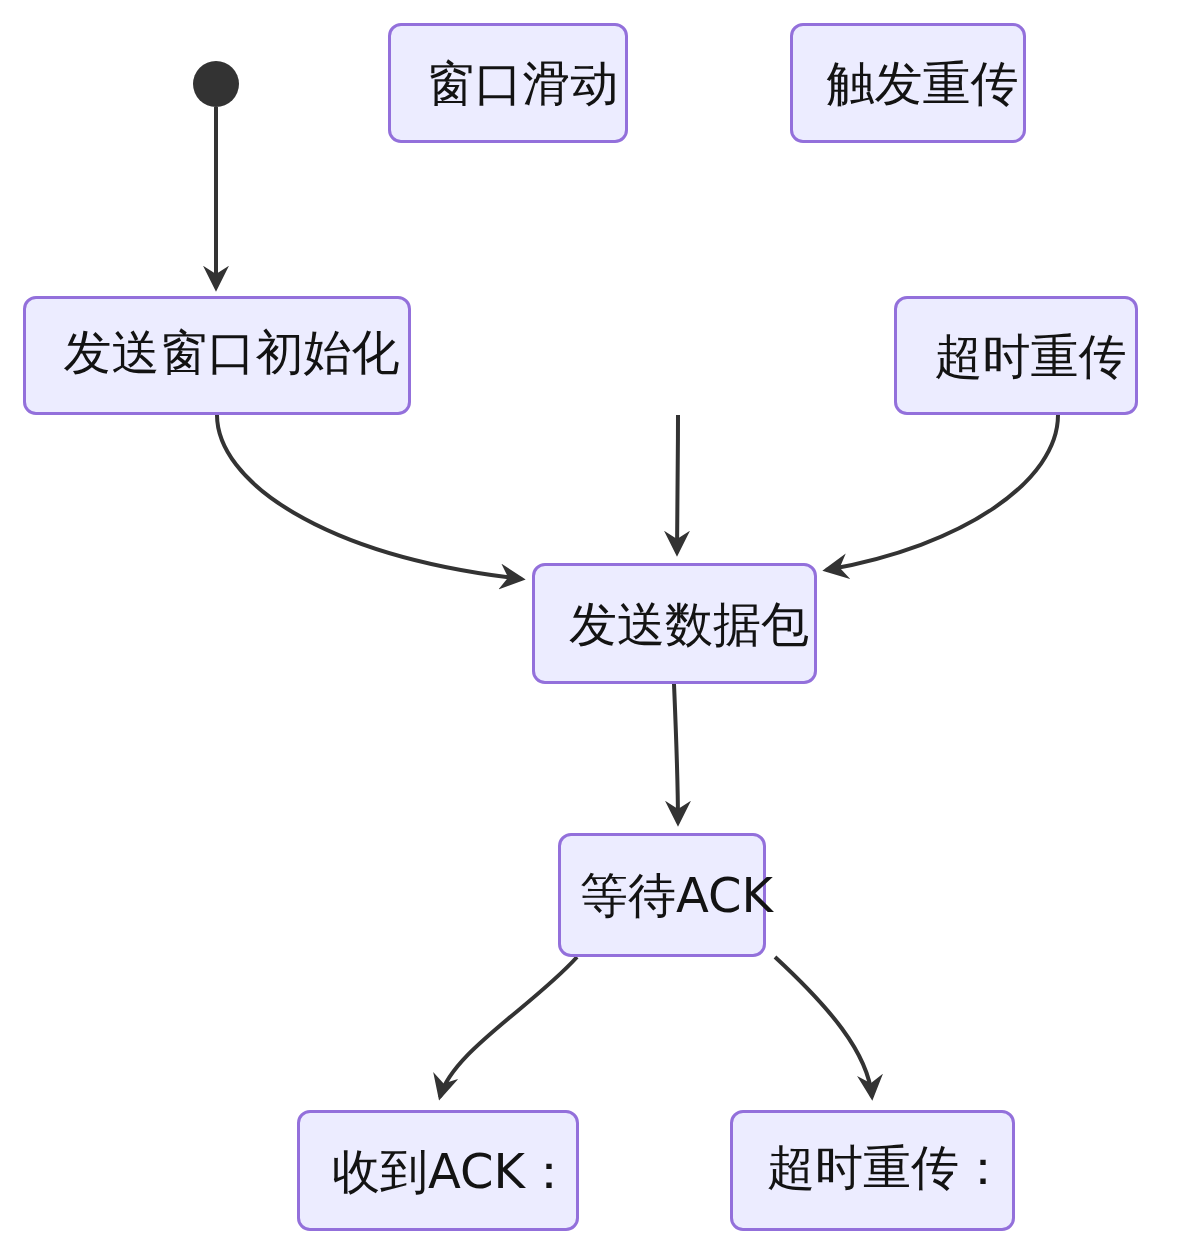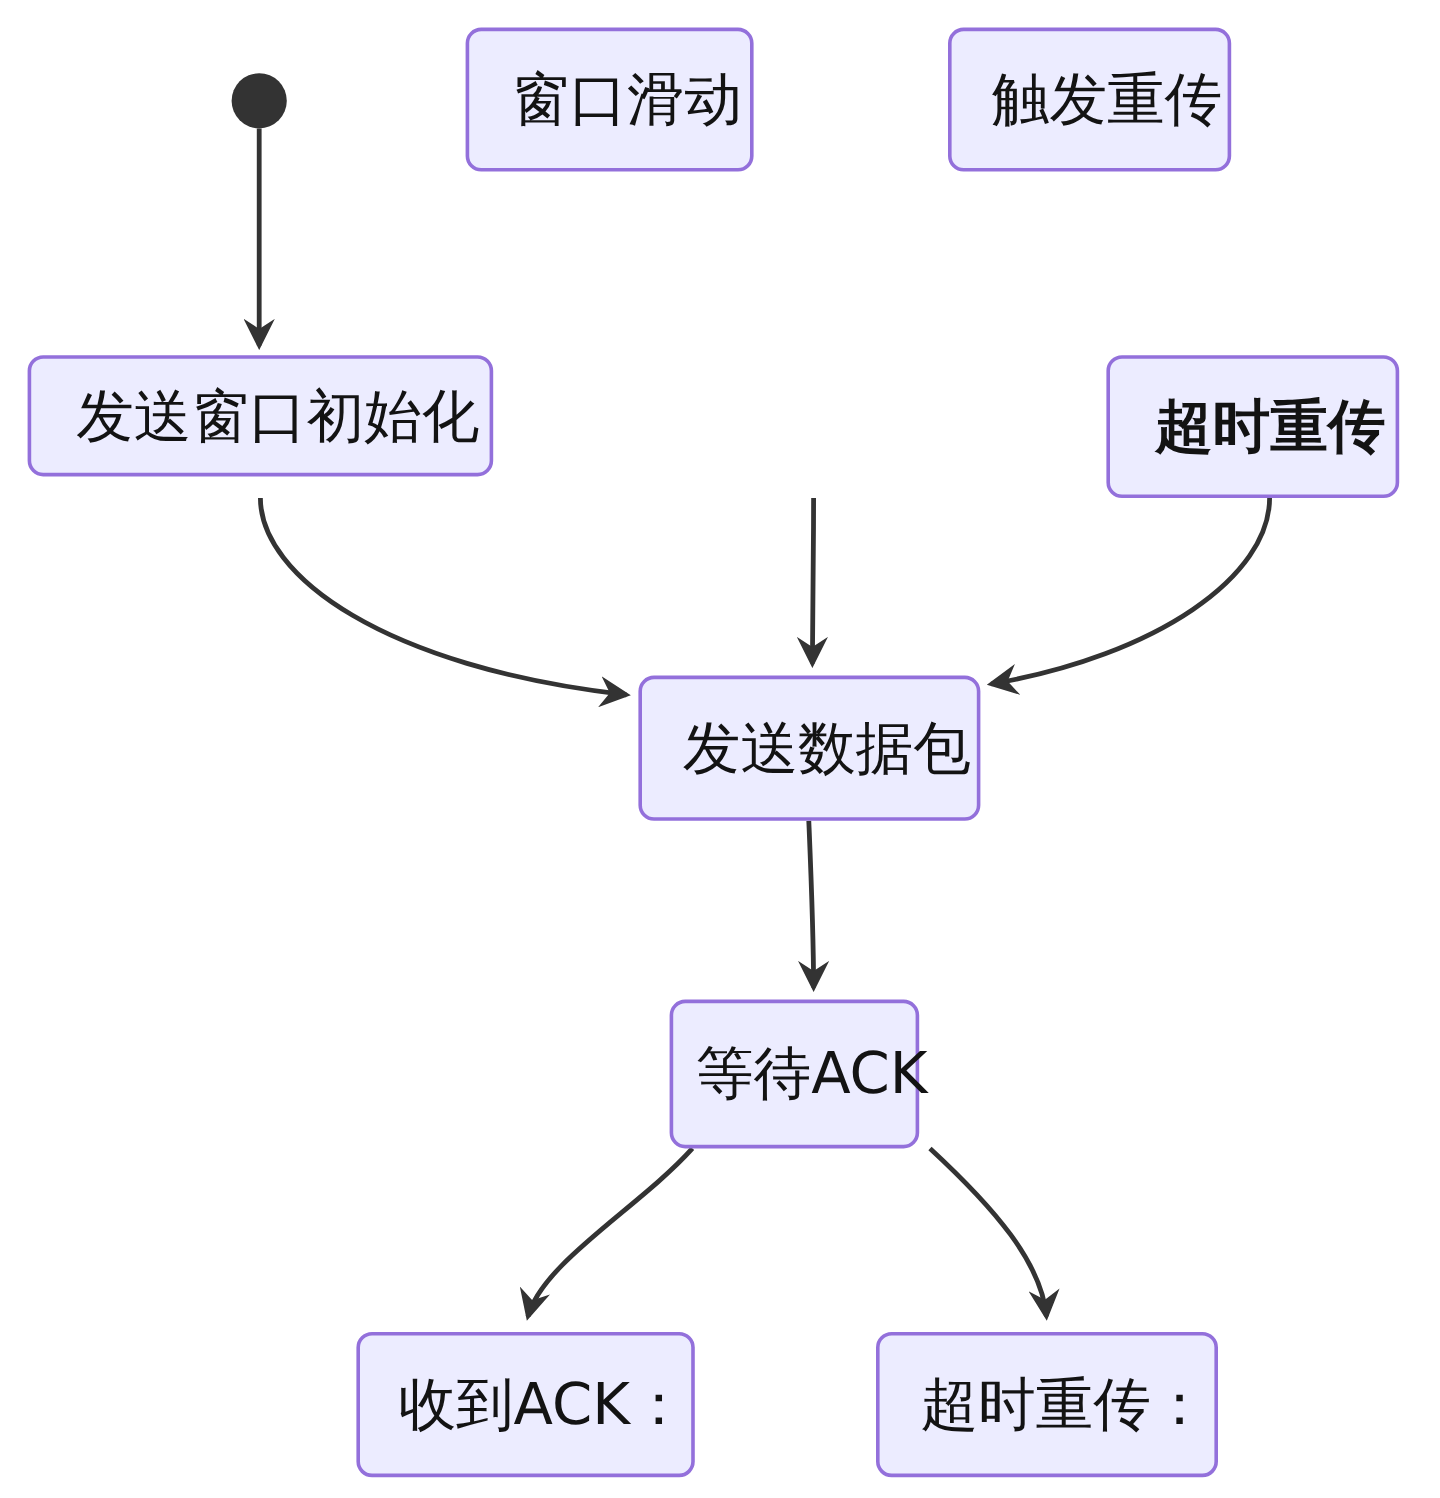--- a/index.html
+++ b/index.html
@@ -40,27 +40,27 @@
   .start-dot {
     position: absolute;
     width: 46px;
     height: 46px;
     border-radius: 50%;
     background: #333333;
   }
   
   #n-window-slide            { left: 388px; top: 23px;   width: 240px; height: 120px; }
   #n-trigger-retransmit      { left: 790px; top: 23px;   width: 236px; height: 120px; }
-  #n-send-window-init        { left: 23px;  top: 296px;  width: 388px; height: 101px; }
+  #n-send-window-init        { left: 23px;  top: 296px;  width: 388px; height: 119px; font-family: Liberation Mono, monospace; }
   #n-receive-ack             { left: 559px; top: 296px;  width: 233px; height: 119px; }
-  #n-timeout-retransmit      { left: 922px; top: 296px;  width: 244px; height: 119px; font-weight: bold; }
+  #n-timeout-retransmit      { left: 894px; top: 296px;  width: 244px; height: 119px; }
   #n-send-packet             { left: 532px; top: 563px;  width: 285px; height: 121px; }
   #n-wait-ack                { left: 558px; top: 833px;  width: 208px; height: 124px; }
   #n-receive-ack-result      { left: 297px; top: 1110px; width: 282px; height: 121px; }
-  #n-timeout-retransmit-result { left: 730px; top: 1110px; width: 285px; height: 121px; }
+  #n-timeout-retransmit-result { left: 730px; top: 1110px; width: 285px; height: 121px; font-family: Liberation Mono, monospace; }
   #start-dot { left: 193px; top: 61px; }
 </style>
 </head>
 <body>
 
 <div id="canvas">
 
   <svg id="edges" viewBox="0 0 1200 1248" xmlns="http://www.w3.org/2000/svg" aria-hidden="true">
     <defs>
       <marker id="arrowhead" viewBox="0 0 14 14" refX="12" refY="7" markerWidth="26" markerHeight="26" markerUnits="userSpaceOnUse" orient="auto">

